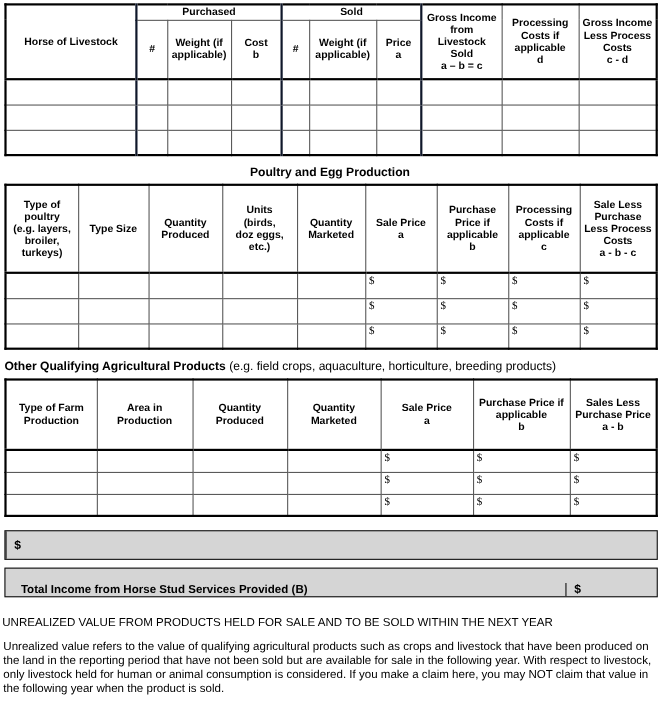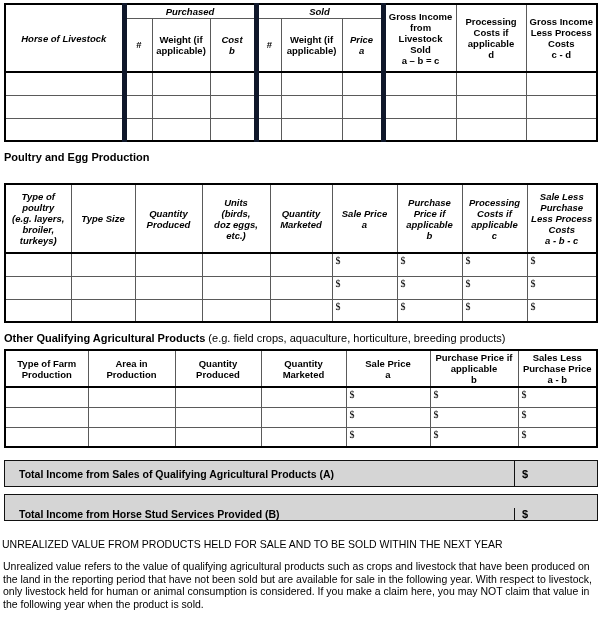--- a/index.html
+++ b/index.html
@@ -6,42 +6,42 @@
   html,body { margin:0; padding:0; }
   body {
     width:600px; height:640px; background:#ffffff; color:#000;
     font-family:"Liberation Sans", sans-serif; overflow:hidden;
   }
   .page { padding:3px 4px 0 4px; }
 
   .sec-title { font-size:11px; font-weight:bold; line-height:13px; }
   .sec-title .normal { font-weight:normal; }
   #t1-title { margin:1px 0 2px 0; }
-  #t2-title { margin:9px 0 19px 0; }
+  #t2-title { margin:9px 0 3px 0;text-align:center; }
   #t3-title { margin:9px 0 4px 0; }
 
   table { border-collapse:collapse; table-layout:fixed; width:592px;
           border:2px solid #000; }
   th, td { border:1px solid #5a5a5a; overflow:hidden; }
   th {
     font-size:9.5px; font-weight:bold; text-align:center; vertical-align:middle;
     padding:1px 2px; line-height:11px; white-space:pre-line;
   }
   td {
     font-family:"Liberation Serif", serif; font-size:10px;
     vertical-align:top; text-align:left; padding:1px 0 0 3px;
   }
   tbody tr:first-child td { border-top:2px solid #000; }
-  .thick-r { border-right:5px solid #0f172a;font-style:italic; }
+  .thick-r { border-right:2px solid #0f172a; }
   .group-cell { height:14px; padding:0 2px; }
   #t1 .hdr2 th { height:54px; }
   #t1 td { height:23px; }
-  #t2 thead th { height:69px;font-style:italic; }
+  #t2 thead th { height:80px; }
   #t2 td { height:23px; }
-  #t3 thead th { height:37px; }
+  #t3 thead th { height:64px; }
   #t3 td { height:20px; }
 
   .footnote {
     font-family:"Liberation Serif", serif; font-size:8.5px; line-height:10px;
     margin:3px 0 0 0;
   }
 
   .total-bar {
     width:594px; margin-top:12px; border:1px solid #111; background:#d5d5d5;
     display:flex; height:27px; align-items:stretch;
@@ -299,21 +299,20 @@
         <td></td>
         <td></td>
         <td>$</td>
         <td>$</td>
         <td>$</td>
       </tr>
     </tbody>
   </table>
 
   <div class="total-bar">
-    <div class="bar-label">Total Income from Sales of Qualifying Agricultural Products (A)</div>
     <div class="bar-value">$</div>
   </div>
   <div class="total-bar">
     <div class="bar-label">Total Income from Horse Stud Services Provided (B)</div>
     <div class="bar-value">$</div>
   </div>
 
   <div class="big-heading">UNREALIZED VALUE FROM PRODUCTS HELD FOR SALE AND TO BE SOLD WITHIN THE NEXT YEAR</div>
   <div class="body-text">Unrealized value refers to the value of qualifying agricultural products such as crops and livestock that have been produced on the land in the reporting period that have not been sold but are available for sale in the following year. With respect to livestock, only livestock held for human or animal consumption is considered. If you make a claim here, you may NOT claim that value in the following year when the product is sold.</div>
 

